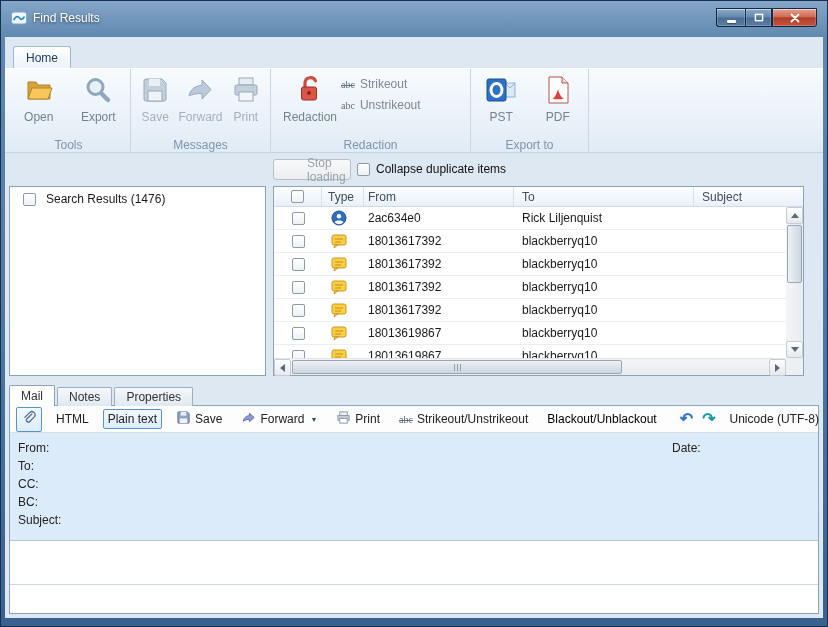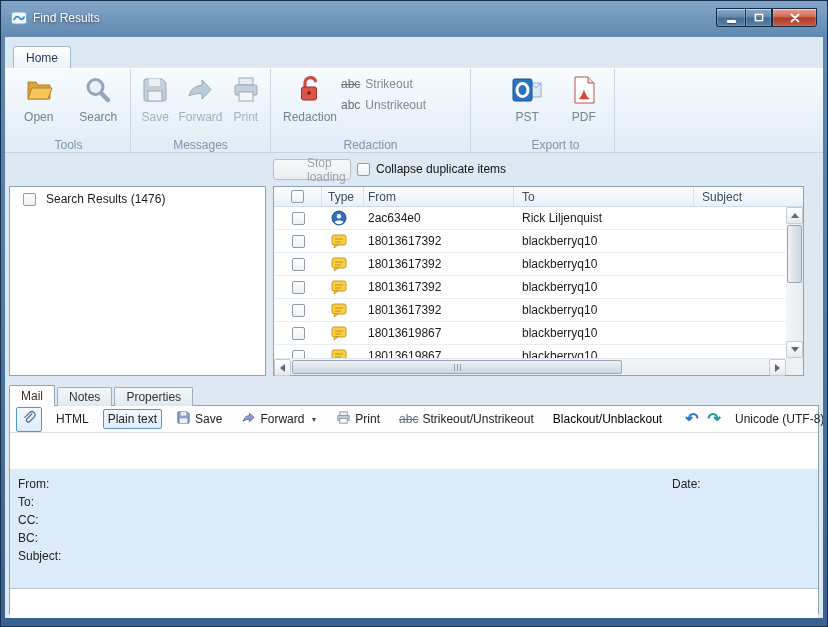--- a/index.html
+++ b/index.html
@@ -25,30 +25,30 @@
   
   .tabstrip{position:absolute;top:0;left:0;right:16px;height:31px;}
   .tab-home{position:absolute;left:8px;bottom:0;width:58px;height:22px;display:flex;align-items:center;justify-content:center;
     background:linear-gradient(#feffff,#ecf3fa);border:1px solid #a2b8cd;border-bottom:none;border-radius:3px 3px 0 0;color:#1c3a5e;}
   .ribbon-body{position:absolute;top:31px;left:0;right:0;height:85px;
     background:linear-gradient(#f7fbfe,#e1ebf5);border-top:1px solid #fff;border-bottom:1px solid #c6d4e1;}
   .rgroup{position:absolute;top:0;height:84px;border-right:1px solid #c9d7e4;}
   .g-tools{left:2px;width:124px;}
   .g-messages{left:126px;width:140px;}
   .g-redaction{left:266px;width:200px;}
-  .g-export{left:492px;width:118px;}
+  .g-export{left:466px;width:118px;}
   .rgroup-row{display:flex;justify-content:space-around;align-items:flex-start;padding:0 2px;}
   .rgroup-label{position:absolute;bottom:1px;left:0;right:0;text-align:center;color:#7e95ac;}
   .rbtn{display:flex;flex-direction:column;align-items:center;margin-top:5px;color:#75828f;min-width:42px;cursor:default;}
   .rbtn .ricon{width:32px;height:32px;display:block;}
   .rbtn .rlabel{margin-top:5px;line-height:13px;white-space:nowrap;}
   .rbtn.disabled{color:#a5b0bb;}
   .small-stack{display:flex;flex-direction:column;gap:7px;margin-top:8px;}
   .sbtn2{display:flex;align-items:center;gap:5px;color:#7c8894;white-space:nowrap;}
-  .abc{font-size:12px;color:#626e7a;}
+  .abc{font-size:10px;color:#626e7a;font-family:Liberation Serif, serif;}
   .abc.strike{text-decoration:line-through;}
   
   .subbar{position:absolute;top:116px;left:0;right:0;height:33px;}
   .stop-btn{position:absolute;left:268px;top:6px;width:78px;height:21px;display:flex;align-items:center;justify-content:center;
     border:1px solid #b9c0c7;border-radius:3px;background:linear-gradient(#f8f9fa,#ebedef);color:#9aa2ab;padding-left:33px;}
   .collapse{position:absolute;left:352px;top:9px;display:flex;align-items:center;gap:6px;color:#111;}
   
   .cb{width:13px;height:13px;background:linear-gradient(#fefefe,#eef2f5);border:1px solid #8d9aa8;border-radius:2px;flex:none;}
   
   .tree-panel{position:absolute;top:149px;left:4px;width:257px;height:190px;background:#fff;border:1px solid #8ea2b5;}
@@ -87,21 +87,21 @@
   .pv-tab.selected{height:21px;background:#fff;border-color:#8ea2b5;z-index:4;}
   .pv-box{position:absolute;top:368px;left:4px;right:4px;bottom:4px;background:#fff;border:1px solid #8ea2b5;display:flex;flex-direction:column;}
   .pv-toolbar{height:27px;display:flex;align-items:center;padding:0 22px 0 6px;gap:9px;border-bottom:1px solid #d7dee6;background:#fdfdfe;flex:none;}
   .tb-btn{display:flex;align-items:center;gap:4px;padding:2px 4px;border:1px solid transparent;border-radius:2px;color:#222;white-space:nowrap;}
   .tb-btn.bordered{border-color:#5a93c8;background:linear-gradient(#f3f9ff,#dcecfb);}
   .tb-btn.disabled{color:#000000;}
   .caret{font-size:7px;color:#3c4a58;margin-left:2px;}
   .undo-glyph{color:#2d74c9;font-size:16px;font-weight:bold;line-height:16px;}
   .redo-glyph{color:#179c9c;font-size:16px;font-weight:bold;line-height:16px;}
   .spacer{flex:1;}
-  .pv-fields{height:120px;background:#dcebf9;padding:6px 0 0 8px;position:relative;border-bottom:1px solid #b7c6d4;flex:none;margin-top:36px;}
+  .pv-fields{height:108px;background:#dcebf9;padding:6px 0 0 8px;position:relative;border-bottom:1px solid #b7c6d4;flex:none;}
   .field-line{height:18px;display:flex;align-items:center;color:#222;}
   .date-label{position:absolute;top:6px;left:662px;height:18px;display:flex;align-items:center;color:#222;}
   .pv-body1{height:44px;background:#fff;border-bottom:1px solid #cfd8e1;flex:none;}
   .pv-body2{flex:1;background:#fff;}
 </style>
 </head>
 <body>
 
 <div class="window">
 
@@ -149,21 +149,21 @@
             </span>
             <span class="rlabel">Open</span>
           </div>
           <div class="rbtn">
             <span class="ricon">
               <svg viewBox="0 0 32 32" width="32" height="32">
                   <circle cx="13.5" cy="13" r="7.5" fill="#e8f1f8" stroke="#90a7bc" stroke-width="3"></circle>
                   <path d="M19.5 19.5 26 26" stroke="#90a7bc" stroke-width="4.5" stroke-linecap="round"></path>
                 </svg>
             </span>
-            <span class="rlabel">Search</span>
+            <span class="rlabel">Export</span>
           </div>
         </div>
         <div class="rgroup-label">Tools</div>
       </div>
 
       <div class="rgroup g-messages">
         <div class="rgroup-row">
           <div class="rbtn disabled">
             <span class="ricon">
               <svg viewBox="0 0 32 32" width="32" height="32">

